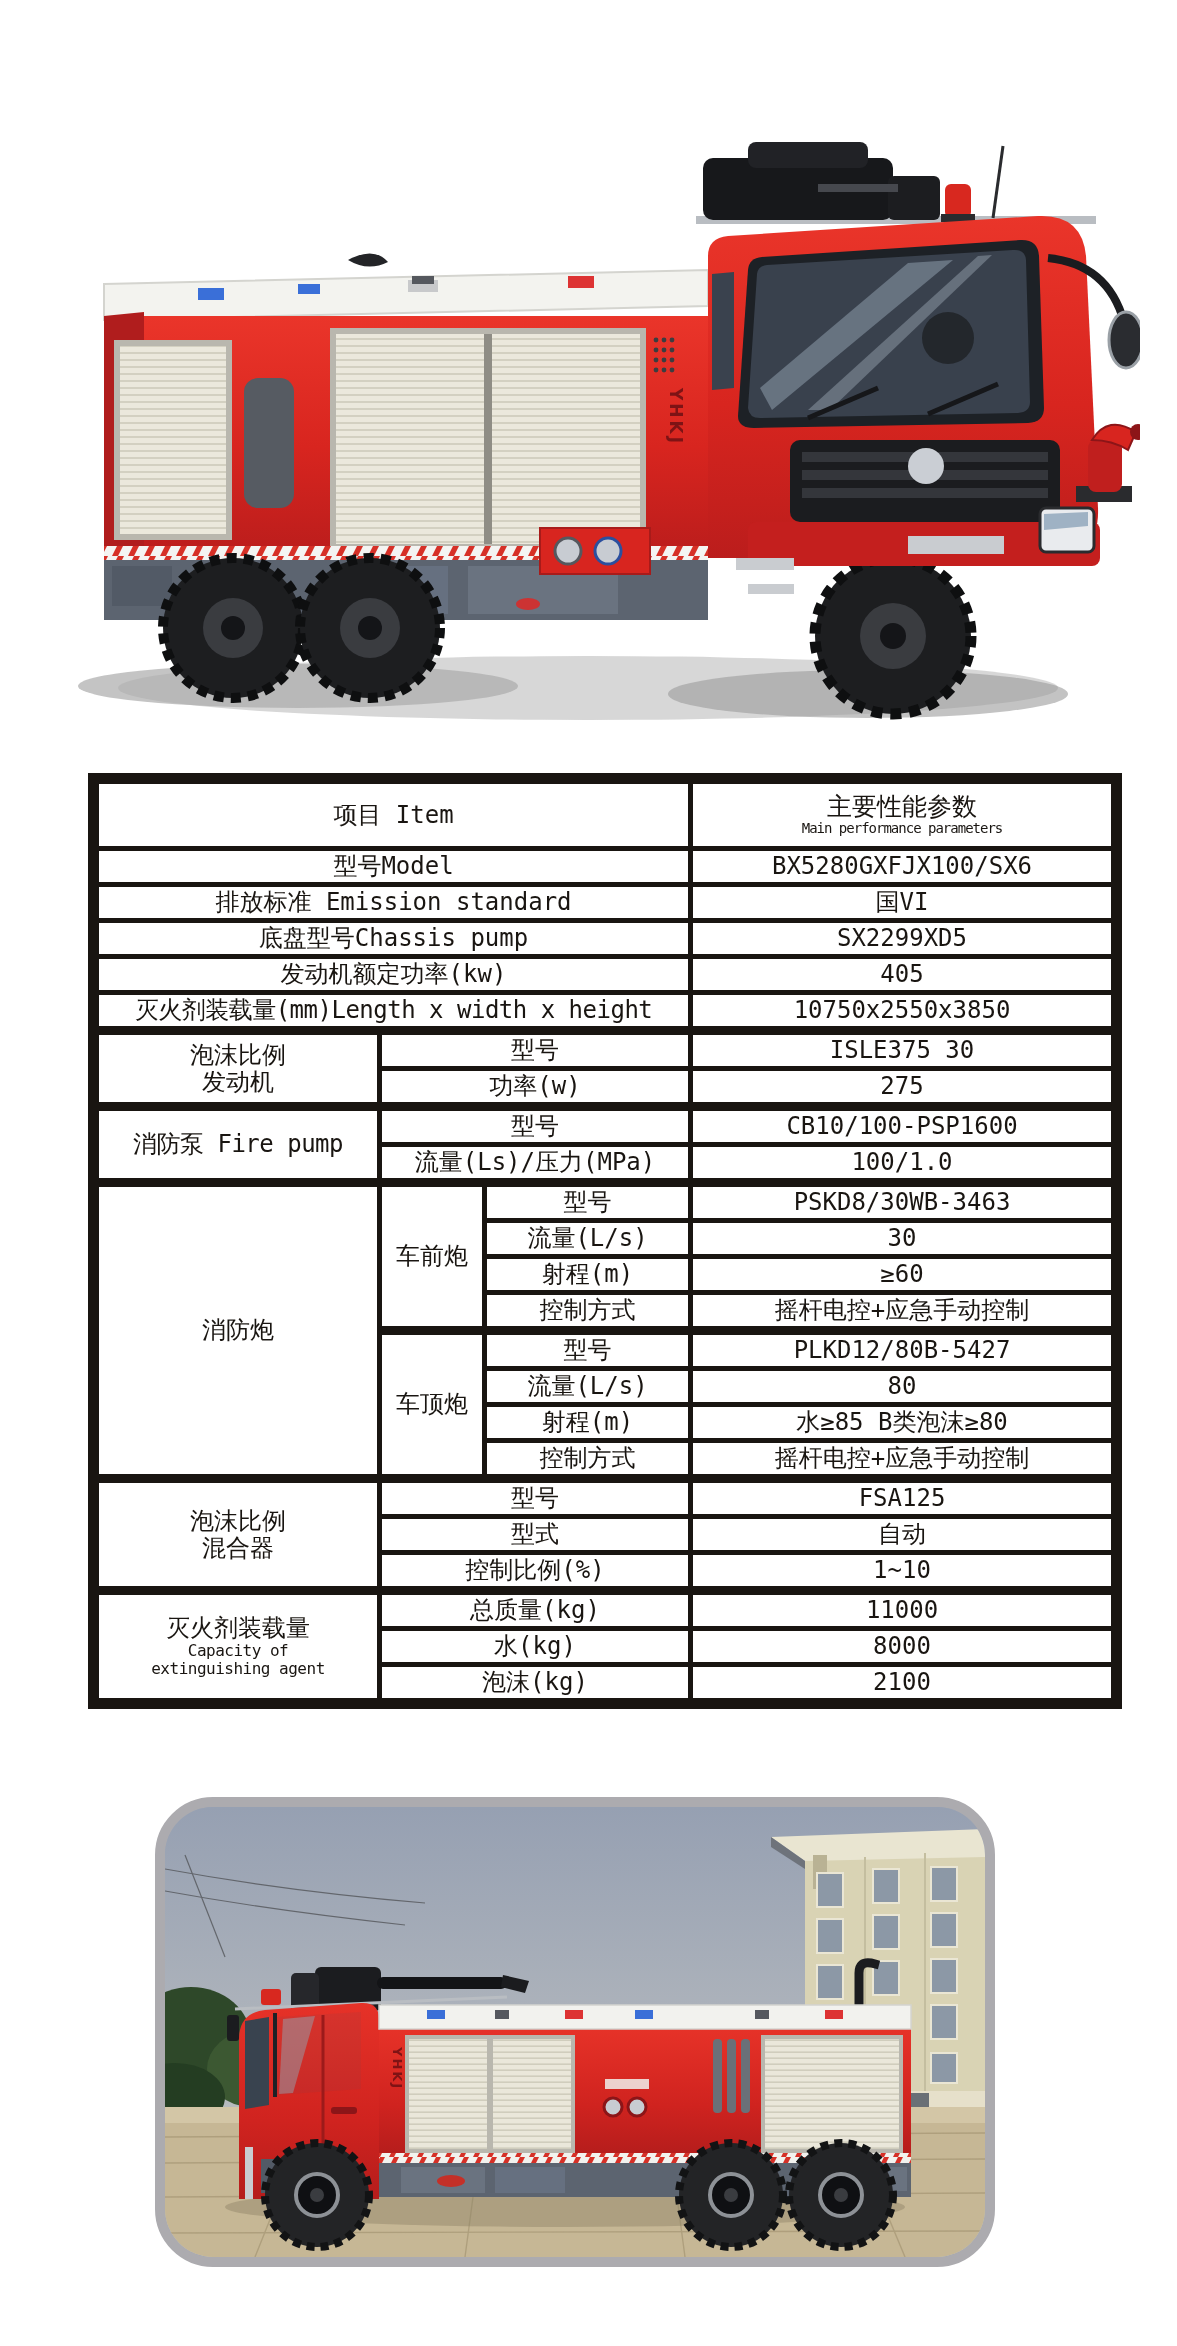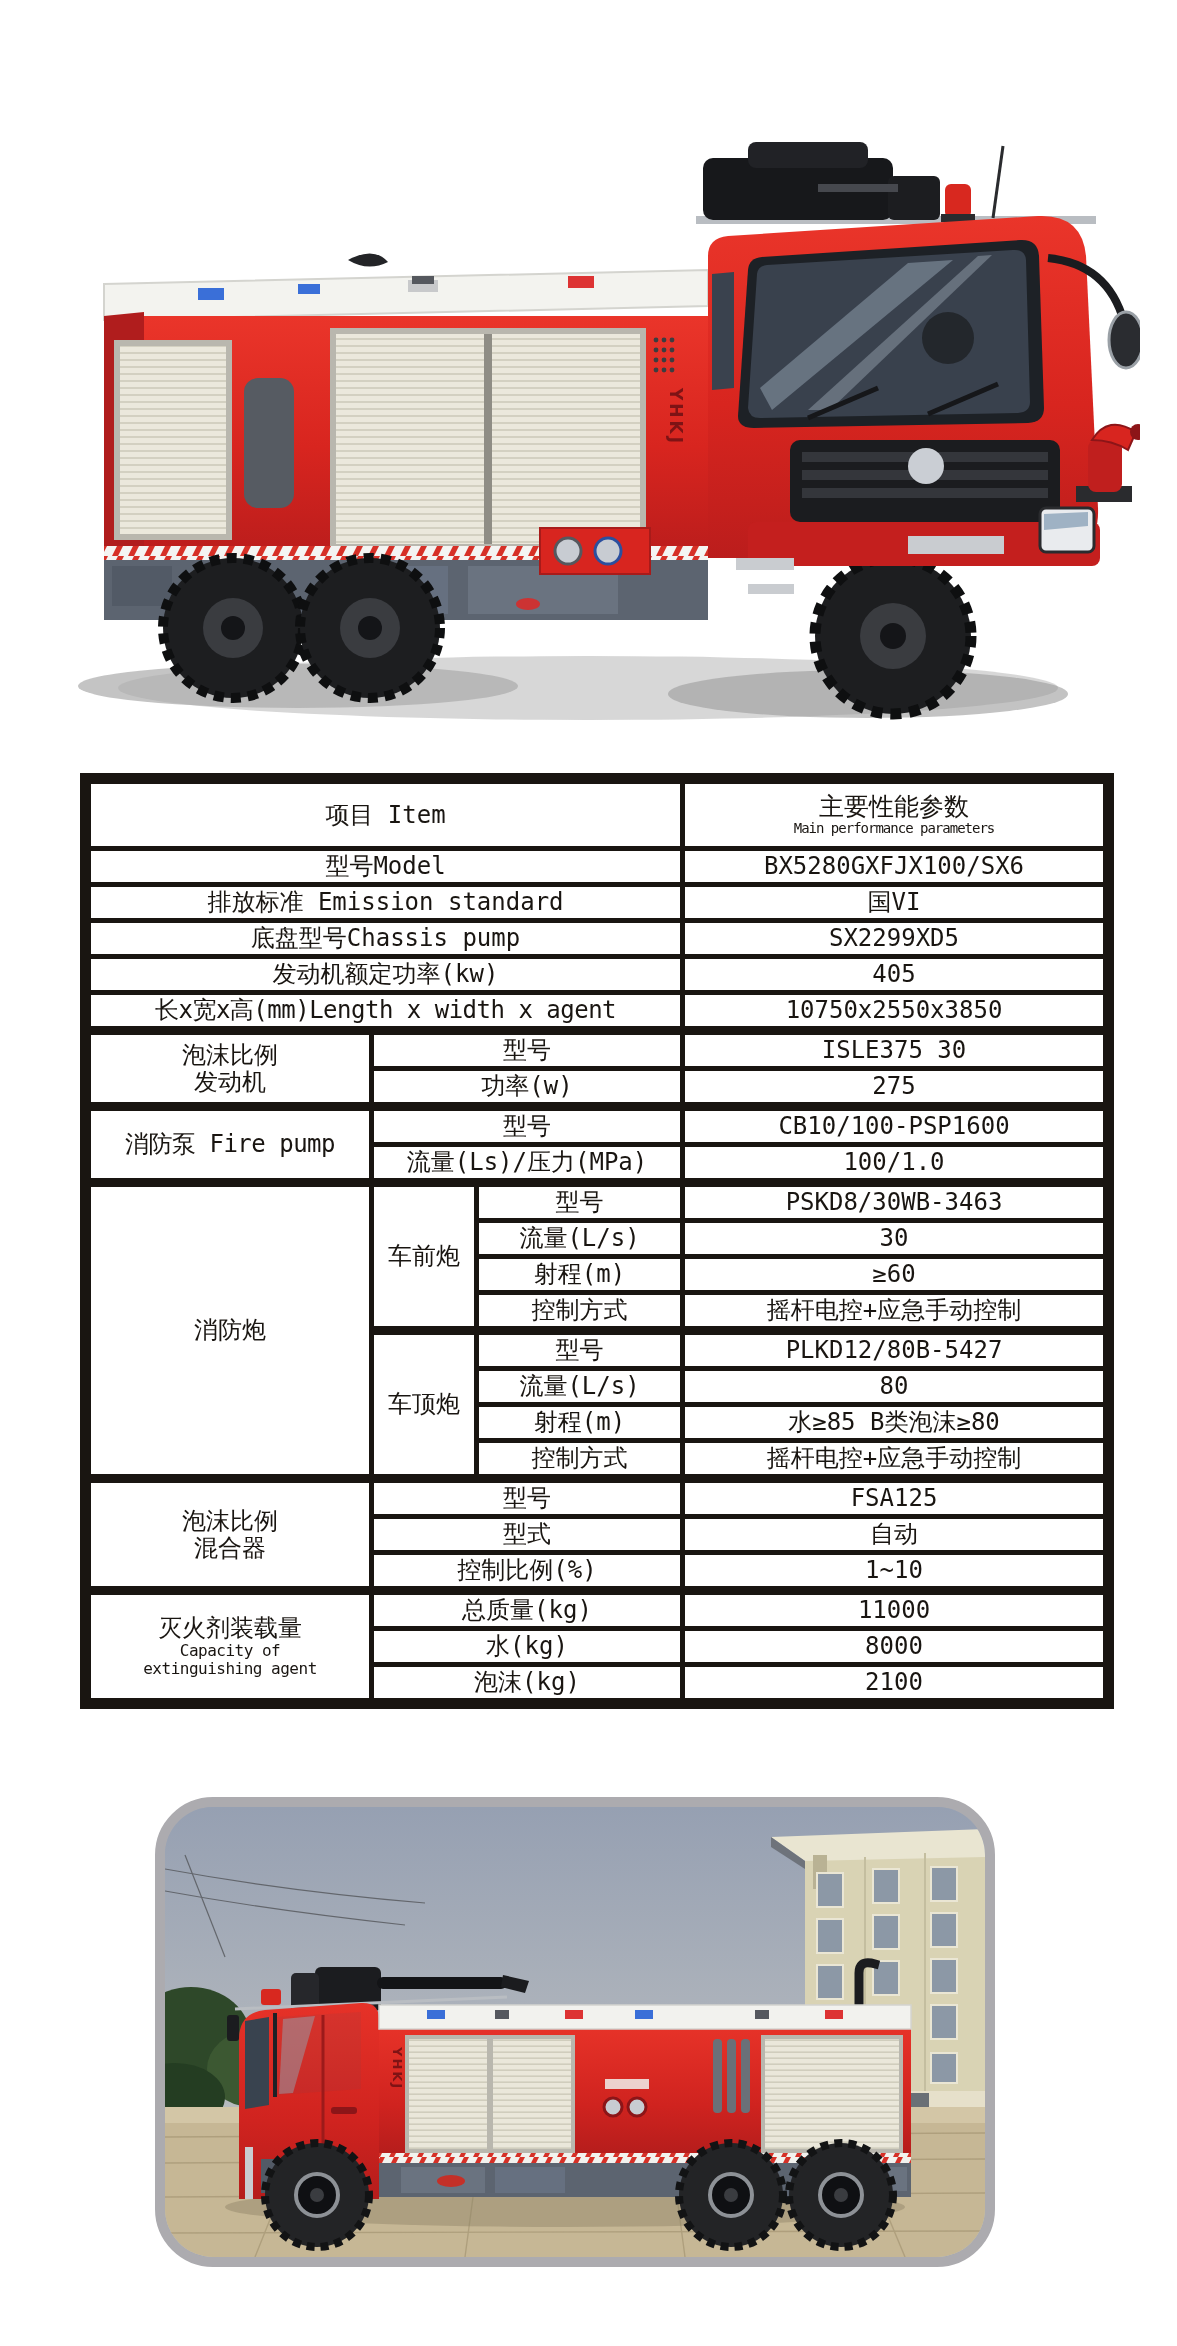--- a/index.html
+++ b/index.html
@@ -5,21 +5,21 @@
   html,body{margin:0;padding:0;}
   body{
     width:1177px;height:2346px;position:relative;background:#ffffff;
     font-family:"DejaVu Sans Mono","Liberation Mono",monospace;
   }
   
   .top-fig{position:absolute;left:48px;top:88px;width:1092px;height:648px;margin:0;}
   .top-fig svg{display:block;width:100%;height:100%;}
   
   table.spec{
-    position:absolute;left:80px;top:773px;width:1023px;
+    position:absolute;left:88px;top:773px;width:1023px;
     border-collapse:collapse;table-layout:fixed;background:#fff;
     border:11px solid #191511;color:#191511;
   }
   table.spec td{
     border:5px solid #191511;text-align:center;vertical-align:middle;
     padding:0 3px;font-size:24px;line-height:1.12;height:31px;
     overflow:hidden;white-space:nowrap;
   }
   table.spec tr.sec td{border-top-width:9px;}
   table.spec tr.hdr td{height:62px;}
@@ -218,21 +218,21 @@
   </tr>
   <tr>
     <td colspan="3">底盘型号Chassis pump</td>
     <td class="val">SX2299XD5</td>
   </tr>
   <tr>
     <td colspan="3">发动机额定功率(kw)</td>
     <td class="val">405</td>
   </tr>
   <tr>
-    <td colspan="3" class="tight">长x宽x高(mm)Length x width x agent</td>
+    <td colspan="3" class="tight">灭火剂装载量(mm)Length x width x height</td>
     <td class="val">10750x2550x3850</td>
   </tr>
 
   <tr class="sec">
     <td rowspan="2">
       <div>泡沫比例</div>
       <div>发动机</div>
     </td>
     <td colspan="2">型号</td>
     <td class="val">ISLE375 30</td>

